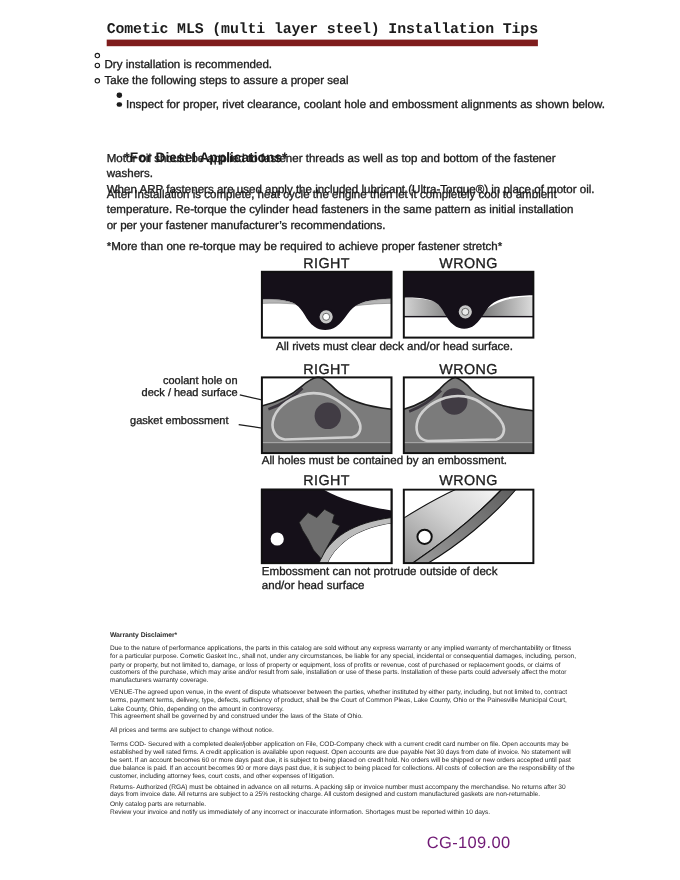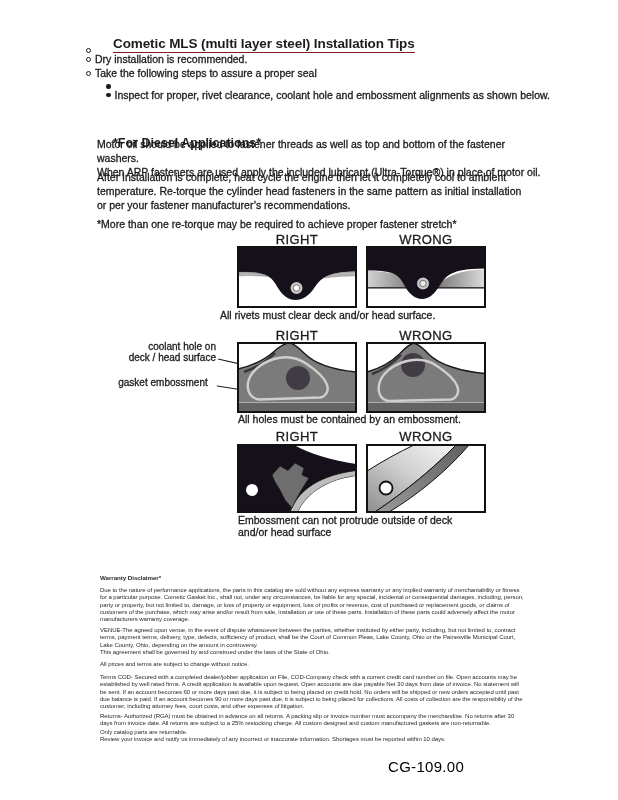--- a/index.html
+++ b/index.html
@@ -1,35 +1,35 @@
 <!DOCTYPE html>
 <html><head>
 <meta charset="utf-8">
 <style>
   html,body{margin:0;padding:0;background:#ffffff;}
   .page{position:relative;width:618px;height:800px;background:#ffffff;overflow:hidden;
         font-family:"Liberation Sans",sans-serif;color:#1c1c1c;}
   .abs{position:absolute;}
   .semibold{-webkit-text-stroke:0.3px #1c1c1c;}
   .title{left:97px;top:20px;font-size:13.5px;font-weight:700;letter-spacing:-0.1px;
-         border-bottom:1px solid #7f1d1d;padding-bottom:1px;margin:16px;}
+         border-bottom:6px solid #7f1d1d;padding-bottom:1px;margin:0;font-family:Liberation Mono, monospace;}
   .bullets{left:86px;top:44px;font-size:10.5px;line-height:13.5px;}
   .b-row{display:flex;align-items:flex-start;white-space:nowrap;}
   .b-sub{margin-left:20px;}
   .marker-o{flex:0 0 auto;width:3px;height:3px;border:1.2px solid #1c1c1c;border-radius:50%;margin:4.2px 4px 0 0;}
   .marker-f{flex:0 0 auto;width:4.5px;height:4.5px;background:#1c1c1c;border-radius:50%;margin:4px 4px 0 0;}
   .diesel-h{left:97px;top:120px;font-size:12.5px;font-weight:700;margin:16px;}
   .dpar{left:97px;width:452px;font-size:10.5px;line-height:13.8px;white-space:pre-line;margin:0;}
   .dlabel{font-size:13px;letter-spacing:0.4px;text-align:center;width:60px;}
   .caption{font-size:10.5px;line-height:11.8px;white-space:pre-line;}
   .small-label{font-size:10px;line-height:11px;text-align:right;white-space:pre-line;}
   .panel{display:block;}
   .warr{left:100px;width:424px;font-size:6px;line-height:7.3px;letter-spacing:-0.05px;color:#2a2a2a;margin:0;white-space:pre-line;}
   .warr-h{font-weight:700;font-size:6.2px;}
-  .footer-code{left:388px;top:758px;font-size:15px;letter-spacing:0.3px;color:#000000;}
+  .footer-code{left:388px;top:758px;font-size:15px;letter-spacing:0.3px;color:#701a75;}
 </style>
 </head>
 <body>
 
 <div class="page">
 
   <h1 class="abs title">Cometic MLS (multi layer steel) Installation Tips</h1>
 
   <div class="abs bullets semibold">
     <div class="b-row">
@@ -87,21 +87,21 @@
     <rect x="0" y="0" width="120" height="62" fill="#ffffff"></rect>
     <path d="M1,25 C16,24.8 30,27 39,32 C42,33.7 45,35.5 48,37.5 L48,41.5 L1,41.5 Z" fill="url(#gwl)"></path>
     <path d="M119,23.5 C104,23.8 92,26 83,31 C79,33.2 76,35 72,37.5 L72,41.5 L119,41.5 Z" fill="url(#gwr)"></path>
     <rect x="1" y="41.2" width="118" height="1.3" fill="#151019"></rect>
     <path d="M1,1 H119 V22.5 C99,23 90,24.5 83,29 C75,34 73.5,43 65.5,49.5 C60,54 52,54 46.5,49.5 C38.5,43.5 37.5,33.5 30,29 C23,24.8 11,24.3 1,24.6 Z" fill="#151019"></path>
     <circle cx="57" cy="37.5" r="7" fill="#c7c7c7" stroke="#151019" stroke-width="2"></circle>
     <circle cx="57" cy="37.5" r="3.2" fill="#e9e9e9" stroke="#444444" stroke-width="0.7"></circle>
     <rect x="1" y="1" width="118" height="60" fill="none" stroke="#111111" stroke-width="2"></rect>
   </svg>
 
-  <div class="abs caption semibold" style="left:220px;top:310px;">All rivets must clear deck and/or head surface.</div>
+  <div class="abs caption semibold" style="left:251px;top:310px;">All rivets must clear deck and/or head surface.</div>
 
   <div class="abs dlabel semibold" style="left:267px;top:328px;">RIGHT</div>
   <div class="abs dlabel semibold" style="left:396px;top:328px;">WRONG</div>
 
   <div class="abs small-label semibold" style="left:120px;top:341px;width:96px;">coolant hole on
 deck / head surface</div>
   <div class="abs small-label semibold" style="left:110px;top:377px;width:106px;text-align:center;">gasket embossment</div>
 
   <svg class="abs" style="left:0;top:330px;pointer-events:none;" width="618" height="110" viewBox="0 0 618 110">
     <line x1="218" y1="29" x2="293" y2="46" stroke="#1c1c1c" stroke-width="1.1"></line>

